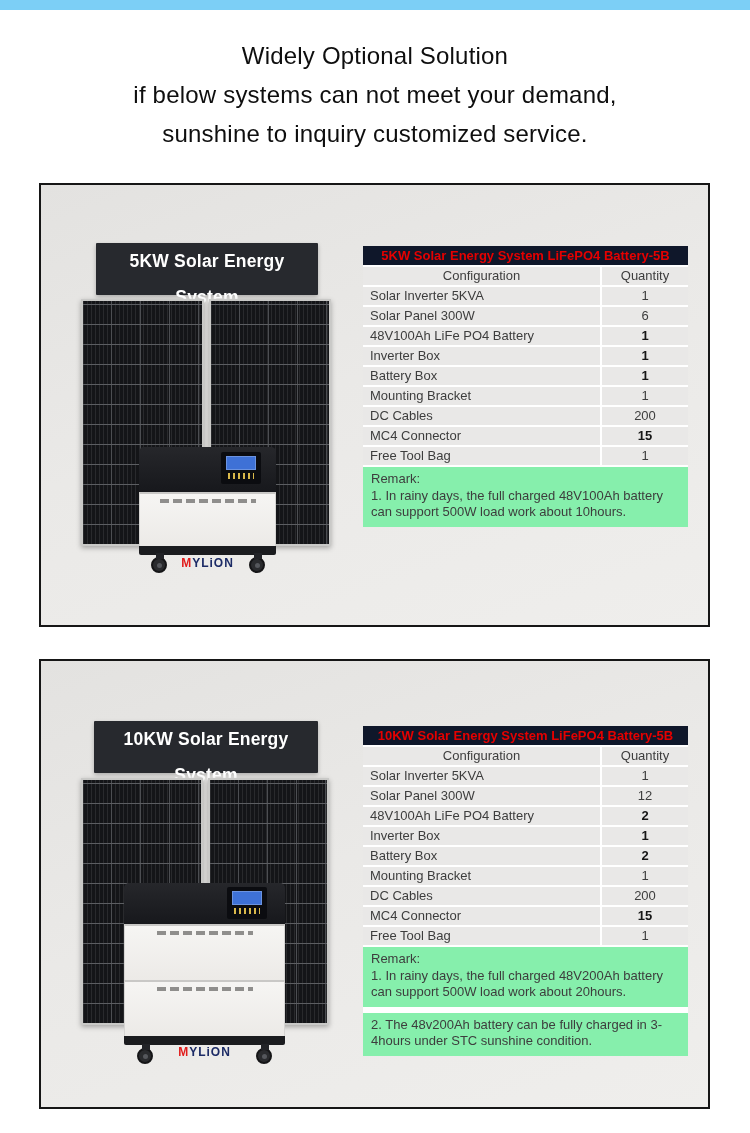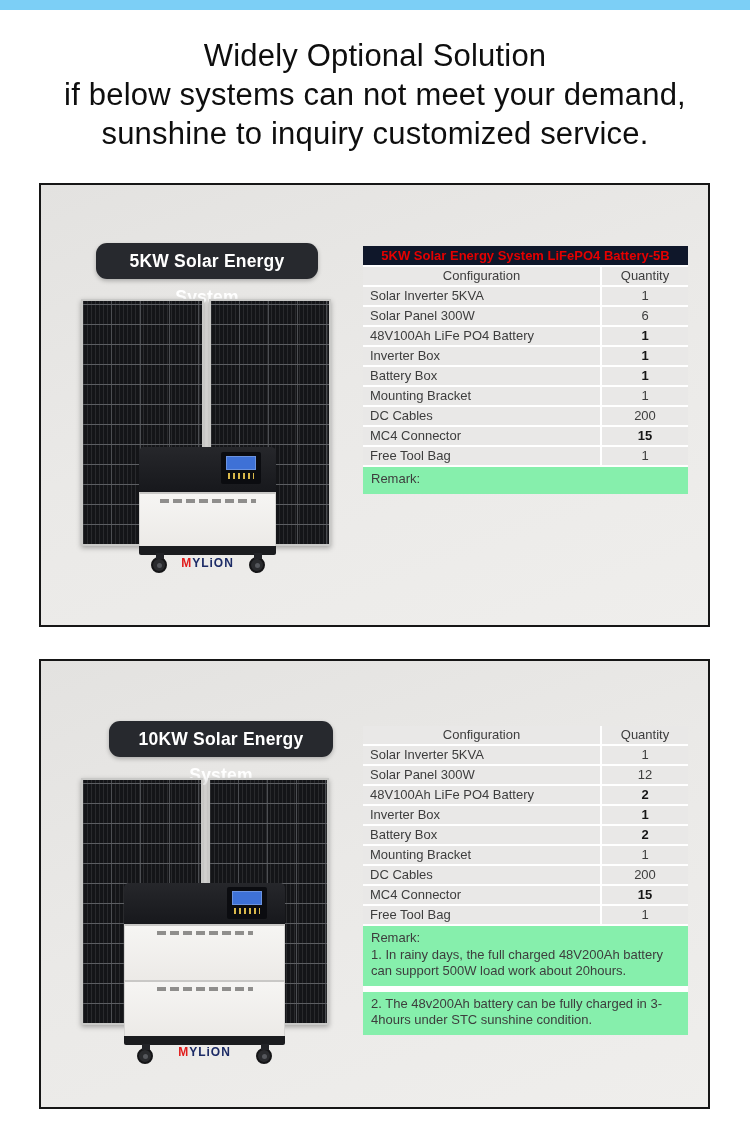--- a/index.html
+++ b/index.html
@@ -3,33 +3,33 @@
 <meta charset="utf-8">
 <style>
   * { margin:0; padding:0; box-sizing:border-box; }
   html,body { background:#ffffff; }
   body { font-family:"Liberation Sans", sans-serif; }
   .page { position:relative; width:750px; height:1133px; margin:0 auto; background:#ffffff; overflow:hidden; }
 
   .topbar { position:absolute; left:0; top:0; width:750px; height:10px; background:#7ccff6; }
 
   .headline { position:absolute; left:0; top:36px; width:750px; text-align:center;
-              font-size:31px; line-height:39px; color:#0e0e0e; letter-spacing:0.2px; }
+              font-size:24px; line-height:39px; color:#0e0e0e; letter-spacing:0.2px; }
 
   
   .panel { position:absolute; left:39px; width:671px; border:2px solid #161616;
            background:linear-gradient(160deg,#e3e2e0 0%,#eae9e7 45%,#efeeec 100%); }
   .panel.sys1 { top:183px; height:444px; }
   .panel.sys2 { top:659px; height:450px; }
 
-  .badge { position:absolute; height:36px; background:#27292e; border-radius:11px;
+  .badge { position:absolute; height:52px; background:#27292e; border-radius:1px;
            color:#ffffff; font-weight:700; font-size:17.5px; line-height:36px;
            text-align:center; letter-spacing:0.2px; box-shadow:0 2px 4px rgba(0,0,0,0.25); }
   .sys1 .badge { left:55px; top:58px;  width:222px; }
-  .sys2 .badge { left:68px; top:60px;  width:224px; }
+  .sys2 .badge { left:53px; top:60px;  width:224px; }
 
   
   .solar { position:absolute; display:flex; gap:5px; }
   .sys1 .solar { left:40px; top:114px; width:250px; height:247px; }
   .sys2 .solar { left:40px; top:117px; width:248px; height:247px; }
   .sp { flex:1; border:2px solid #c9c9c7; background:#141518;
         background-image:
           repeating-linear-gradient(0deg,  transparent 0 19px, #5c5e62 19px 20px),
           repeating-linear-gradient(90deg, transparent 0 28px, #4c4e52 28px 29px),
           repeating-linear-gradient(90deg, rgba(255,255,255,.09) 0 1px, transparent 1px 4px);
@@ -171,20 +171,21 @@
             <div class="cell qty bold">15</div>
           </div>
           <div class="trow">
             <div class="cell config">Free Tool Bag</div>
             <div class="cell qty">1</div>
           </div>
         </div>
       <div class="remark">
         <div class="remark-block">
           <div>Remark:</div>
+          <div>1. In rainy days, the full charged 48V100Ah battery can support 500W load work about 10hours.</div>
         </div>
       </div>
     </div>
   </section>
 
   <section class="panel sys2">
     <div class="badge">10KW Solar Energy System</div>
 
     <div class="solar">
       <div class="sp"></div>
@@ -206,20 +207,21 @@
       <div class="bat-mod">
         <div class="vents"></div>
         <span class="logo"><span class="logo-a">M</span><span>YLiON</span></span>
       </div>
       <div class="bat-base"></div>
       <div class="wheel w1"></div>
       <div class="wheel w2"></div>
     </div>
 
     <div class="spec">
+      <div class="spec-title">10KW Solar Energy System LiFePO4 Battery-5B</div>
       <div class="trow head">
         <div class="cell config">Configuration</div>
         <div class="cell qty">Quantity</div>
       </div>
       <div>
           <div class="trow">
             <div class="cell config">Solar Inverter 5KVA</div>
             <div class="cell qty">1</div>
           </div>
           <div class="trow">

